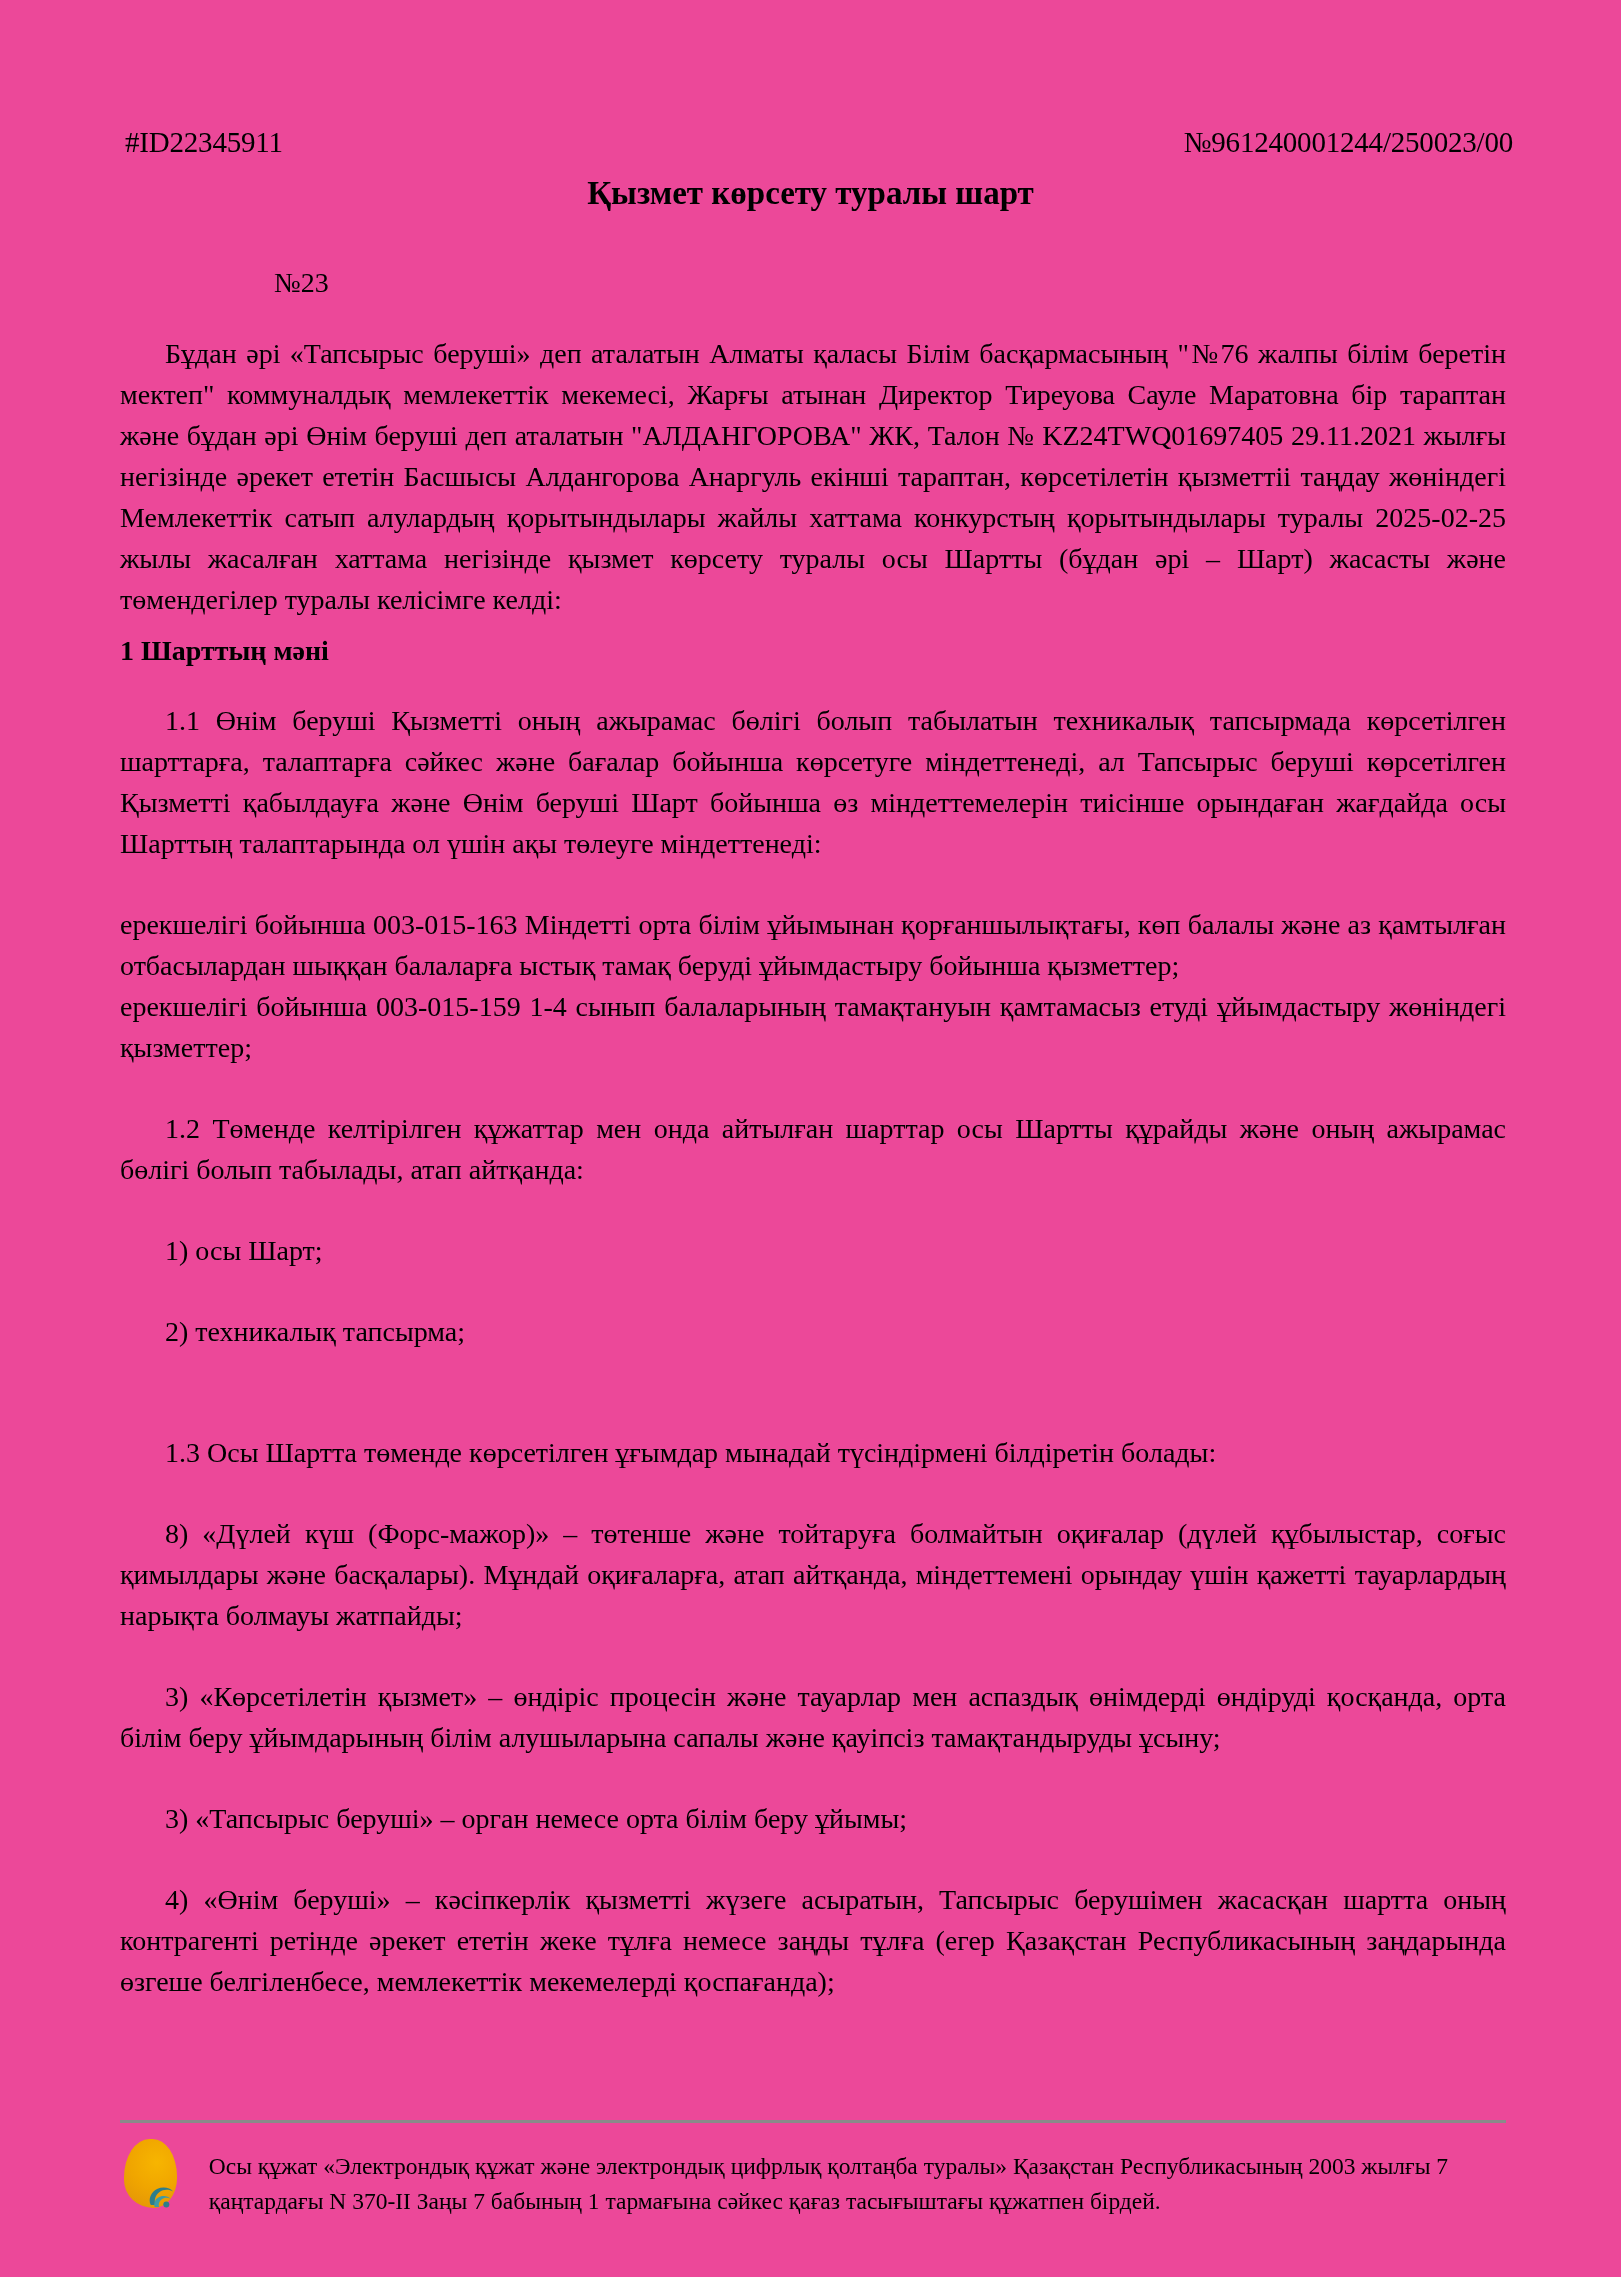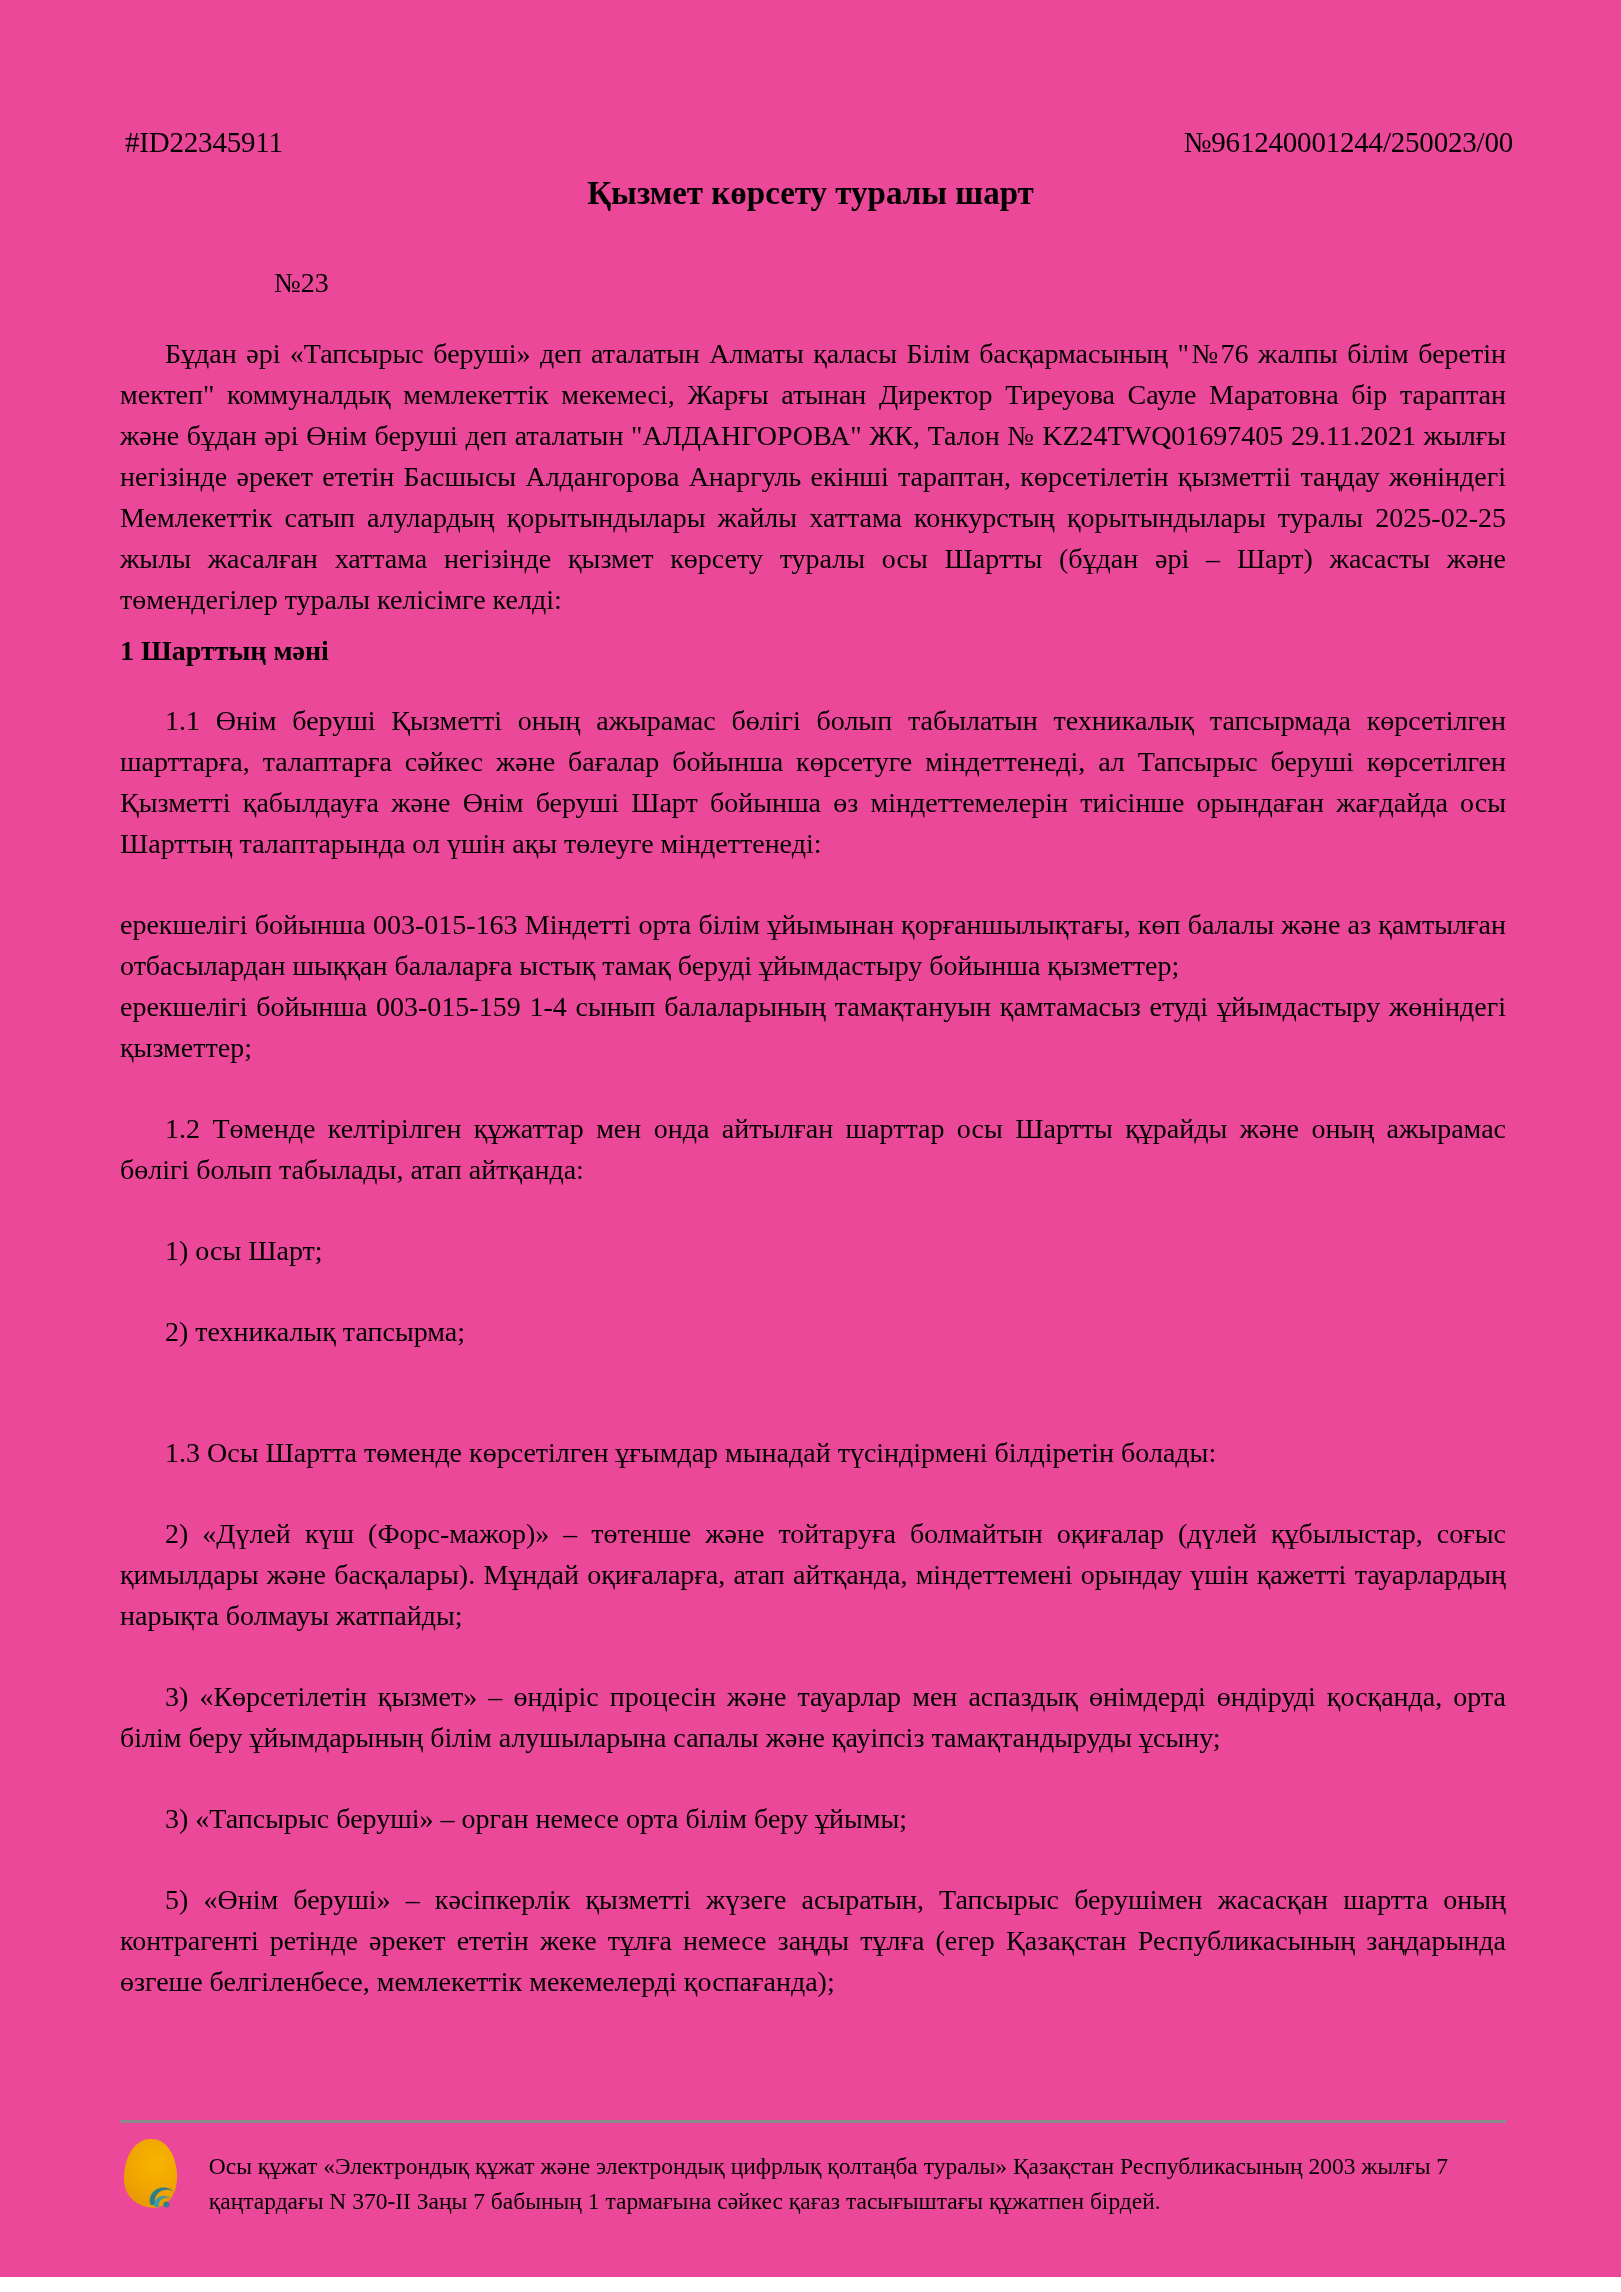--- a/index.html
+++ b/index.html
@@ -172,30 +172,30 @@
 
     <div class="gap-md"></div>
     <p class="para-indent">2) техникалық тапсырма;</p>
 
     <div class="gap-md"></div>
 
     <div class="gap-md"></div>
     <p class="para-indent">1.3 Осы Шартта төменде көрсетілген ұғымдар мынадай түсіндірмені білдіретін болады:</p>
 
     <div class="gap-md"></div>
-    <p class="para-indent">2) «Дүлей күш (Форс-мажор)» – төтенше және тойтаруға болмайтын оқиғалар (дүлей құбылыстар, соғыс қимылдары және басқалары). Мұндай оқиғаларға, атап айтқанда, міндеттемені орындау үшін қажетті тауарлардың нарықта болмауы жатпайды;</p>
+    <p class="para-indent">8) «Дүлей күш (Форс-мажор)» – төтенше және тойтаруға болмайтын оқиғалар (дүлей құбылыстар, соғыс қимылдары және басқалары). Мұндай оқиғаларға, атап айтқанда, міндеттемені орындау үшін қажетті тауарлардың нарықта болмауы жатпайды;</p>
 
     <div class="gap-md"></div>
     <p class="para-indent">3) «Көрсетілетін қызмет» – өндіріс процесін және тауарлар мен аспаздық өнімдерді өндіруді қосқанда, орта білім беру ұйымдарының білім алушыларына сапалы және қауіпсіз тамақтандыруды ұсыну;</p>
 
     <div class="gap-md"></div>
     <p class="para-indent">3) «Тапсырыс беруші» – орган немесе орта білім беру ұйымы;</p>
 
     <div class="gap-md"></div>
-    <p class="para-indent tail-line">5) «Өнім беруші» – кәсіпкерлік қызметті жүзеге асыратын, Тапсырыс берушімен жасасқан шартта оның контрагенті ретінде әрекет ететін жеке тұлға немесе заңды тұлға (егер Қазақстан Республикасының заңдарында өзгеше белгіленбесе, мемлекеттік мекемелерді қоспағанда);</p>
+    <p class="para-indent tail-line">4) «Өнім беруші» – кәсіпкерлік қызметті жүзеге асыратын, Тапсырыс берушімен жасасқан шартта оның контрагенті ретінде әрекет ететін жеке тұлға немесе заңды тұлға (егер Қазақстан Республикасының заңдарында өзгеше белгіленбесе, мемлекеттік мекемелерді қоспағанда);</p>
 
   </div>
 
   <div class="footer-rule"></div>
 
   <div class="footer-block">
     <div class="footer-logo">
       <div class="drop"></div>
       <svg class="swirl" viewBox="0 0 32 34">
         <path d="M6 30 C3 24, 6 16, 13 13 C19 10.5, 26 12, 29 16 C25 13.5, 19 13.5, 15 16.5 C10.5 20, 9 25, 11 30 Z" fill="#2e7d8a"></path>

